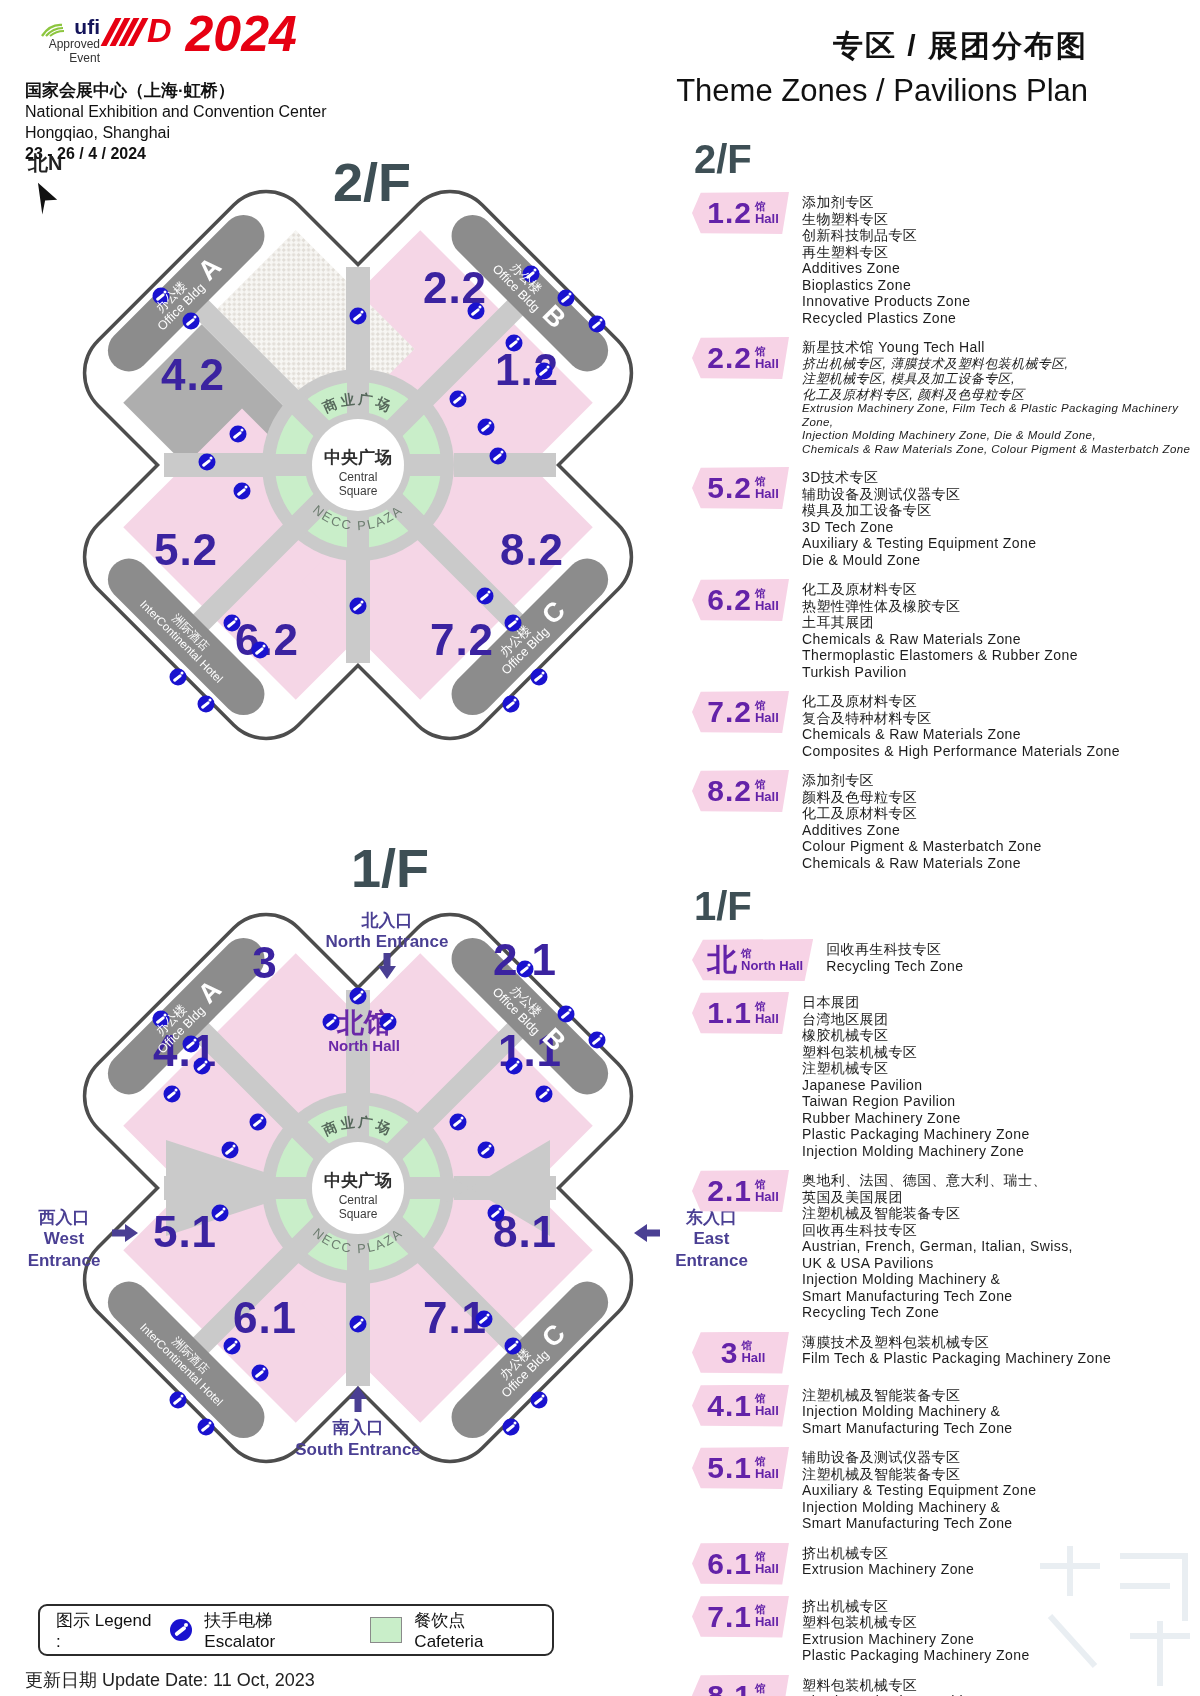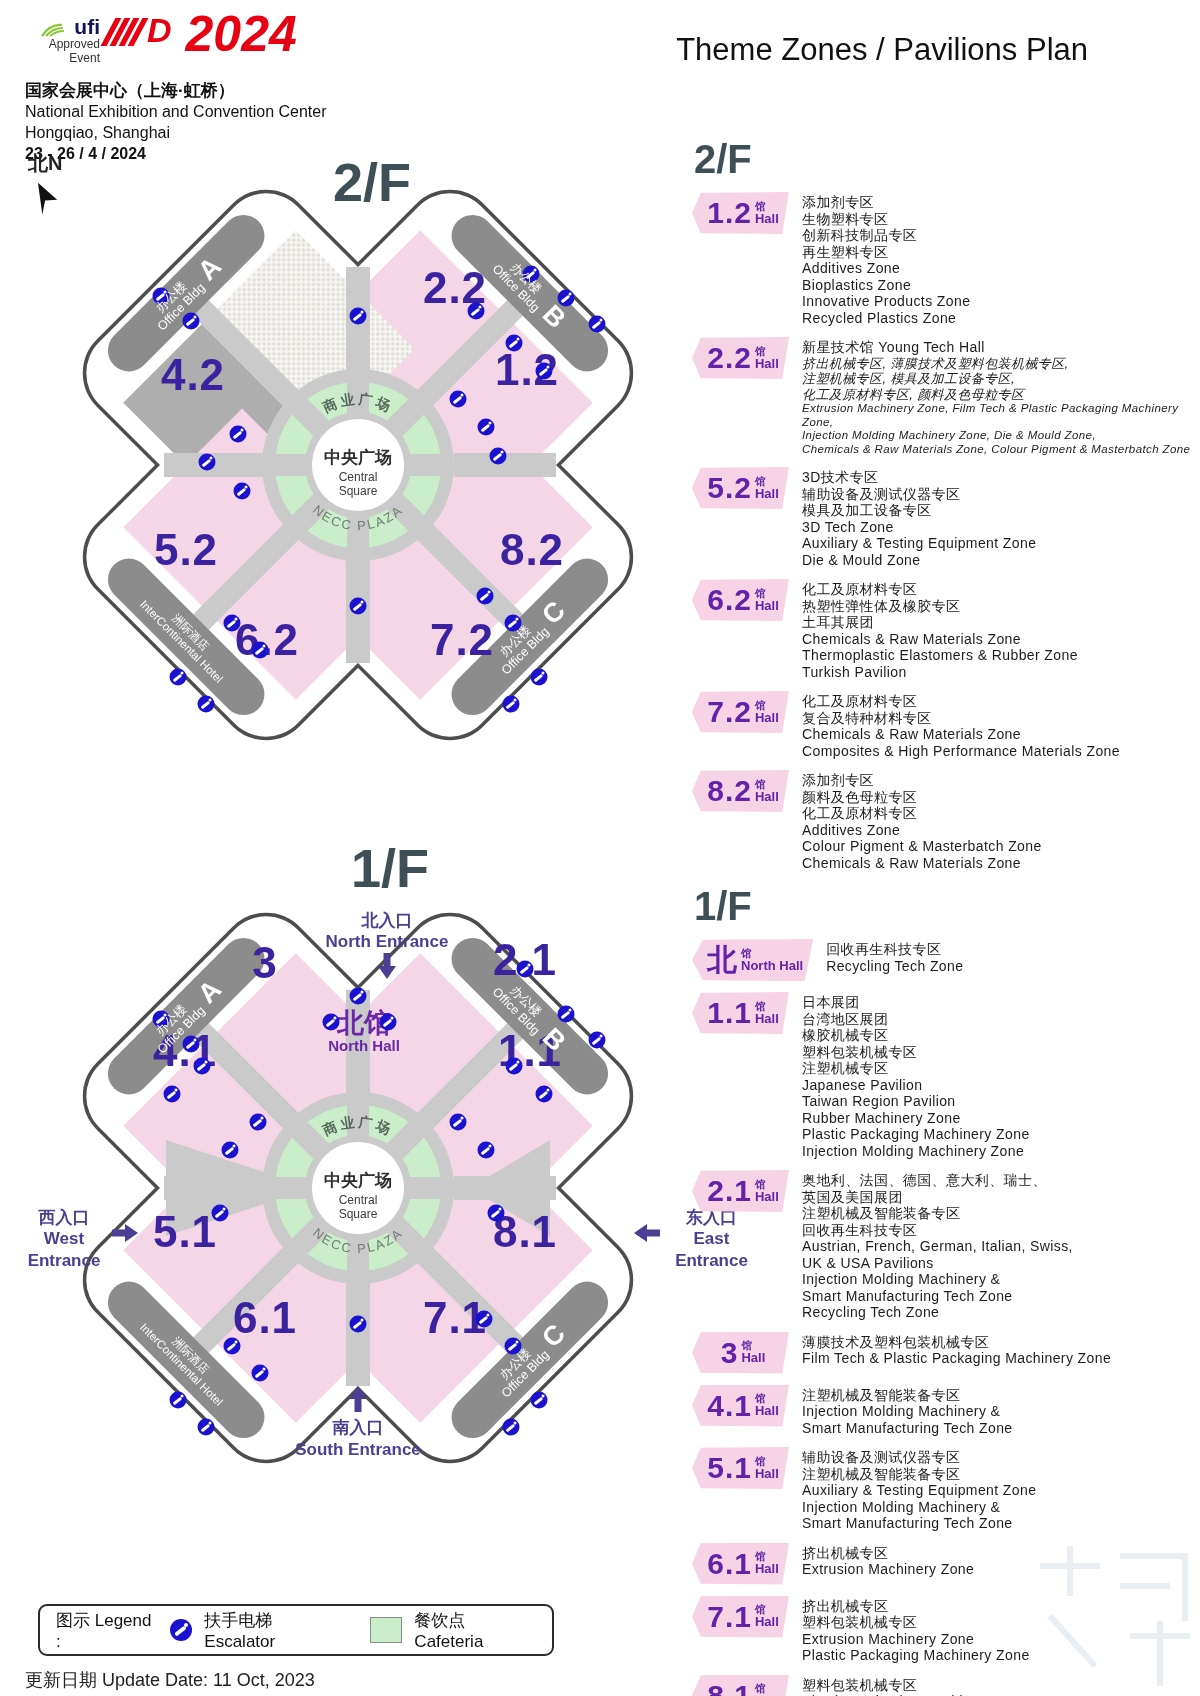--- a/index.html
+++ b/index.html
@@ -103,20 +103,21 @@
 </div>
 
 <div class="abs" id="venue">
   <div class="v-cn">国家会展中心（上海·虹桥）</div>
   <div class="v-en">National Exhibition and Convention Center</div>
   <div class="v-en">Hongqiao, Shanghai</div>
   <div class="v-date">23 - 26 / 4 / 2024</div>
 </div>
 
 <div class="abs" id="page-title">
+  <div class="t-cn">专区 / 展团分布图</div>
   <div class="t-en">Theme Zones / Pavilions Plan</div>
 </div>
 
 <div class="abs" id="compass">
   <div class="c-label">北N</div>
   <svg width="34" height="38" viewBox="0 0 34 38">
     <path d="M6 34 L17 4 L26 28 L15 23 Z" fill="#111" transform="rotate(-28 17 19)"></path>
   </svg>
 </div>
 

